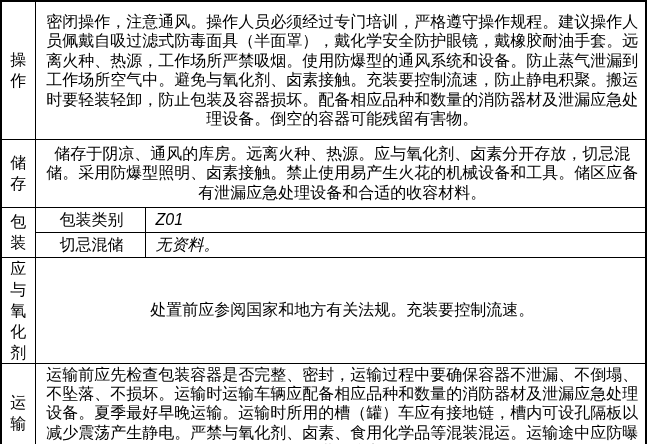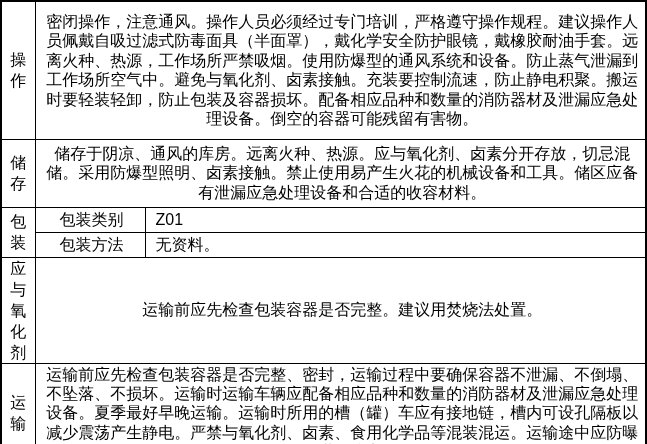--- a/index.html
+++ b/index.html
@@ -37,20 +37,21 @@
   }
   td.content {
     padding: 1px 4px 1px 8px;
     text-align: center;
   }
   td.key {
     padding: 1px 4px 1px 24px;
   }
   td.val {
     padding: 1px 12px 1px 10px;
+    font-style: italic;
   }
 </style>
 </head>
 <body>
 
 <table class="msds">
   <colgroup>
     <col style="width:34px">
     <col style="width:110px">
     <col>
@@ -73,29 +74,29 @@
 
   <tr style="height:25px">
     <td class="lbl" rowspan="2">
       <span class="vtext">包装</span>
     </td>
     <td class="key">包装类别</td>
     <td class="val">Z01</td>
   </tr>
 
   <tr style="height:25px">
-    <td class="key">包装方法</td>
+    <td class="key">切忌混储</td>
     <td class="val">无资料。</td>
   </tr>
 
   <tr style="height:90px">
     <td class="lbl">
       <span class="vtext">应与氧化剂</span>
     </td>
-    <td class="content" colspan="2">运输前应先检查包装容器是否完整。建议用焚烧法处置。</td>
+    <td class="content" colspan="2">处置前应参阅国家和地方有关法规。充装要控制流速。</td>
   </tr>
 
   <tr style="height:94px">
     <td class="lbl">
       <span class="vtext">运输</span>
     </td>
     <td class="content" colspan="2">运输前应先检查包装容器是否完整、密封，运输过程中要确保容器不泄漏、不倒塌、不坠落、不损坏。运输时运输车辆应配备相应品种和数量的消防器材及泄漏应急处理设备。夏季最好早晚运输。运输时所用的槽（罐）车应有接地链，槽内可设孔隔板以减少震荡产生静电。严禁与氧化剂、卤素、食用化学品等混装混运。运输途中应防曝晒、雨淋，防高温。</td>
   </tr>
 </tbody>
   </table>

